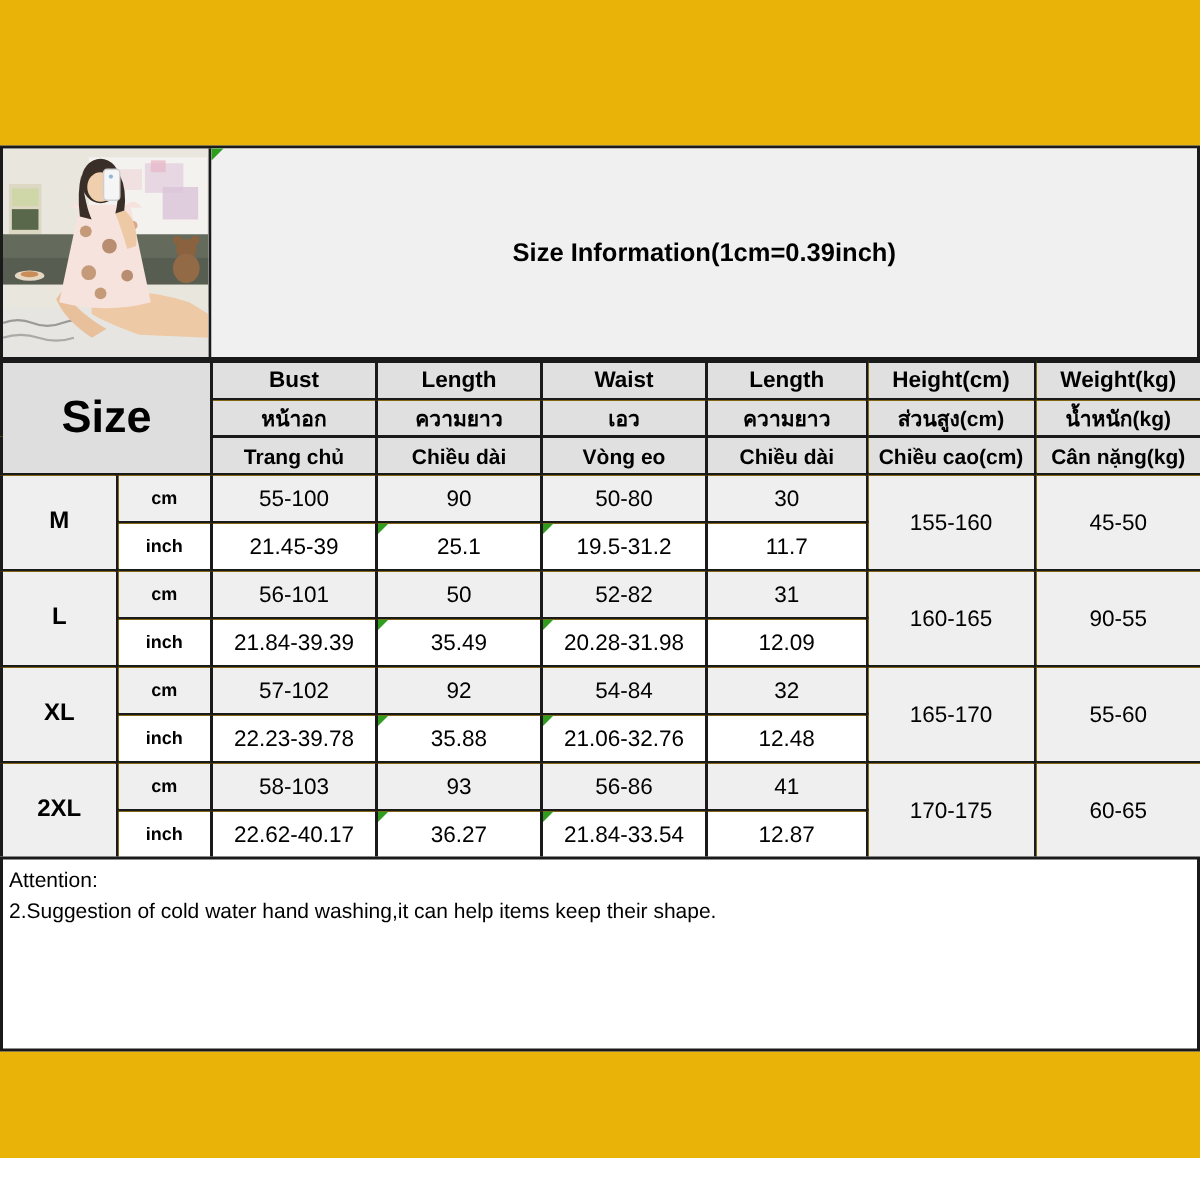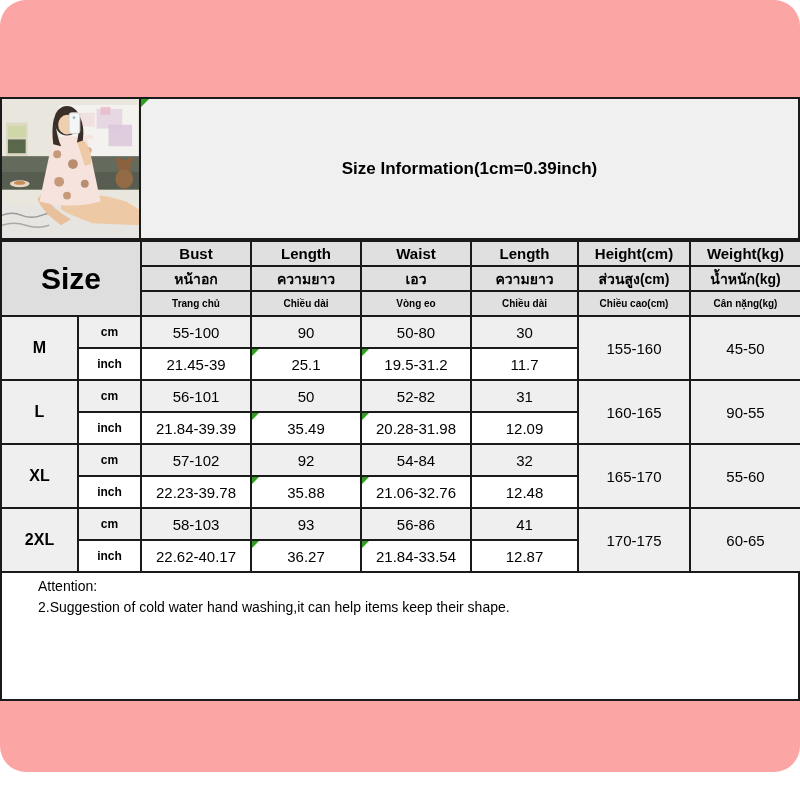--- a/index.html
+++ b/index.html
@@ -1,18 +1,18 @@
 <!DOCTYPE html>
 <html><head>
 <meta charset="utf-8">
 <style>
   * { margin:0; padding:0; box-sizing:border-box; }
   html,body { width:800px; height:800px; background:#ffffff; overflow:hidden;
               font-family:"Liberation Sans", sans-serif; color:#000; }
-  .sheet { position:relative; width:800px; height:772px; background:#fca5a5;border-radius:26px; }
+  .sheet { position:relative; width:800px; height:772px; background:#eab308; }
 
   
   .top-block { position:absolute; left:0; top:97px; width:800px; height:143px;
                display:flex; border:2px solid #1a1a1a; background:#f0f0f0; }
   .photo-cell { width:139px; height:100%; border-right:2px solid #1a1a1a;
                 overflow:hidden; flex:none; }
   .photo-cell svg { display:block; width:100%; height:100%; }
   .title-cell { flex:1; position:relative; display:flex; flex-direction:column;
                 justify-content:center; align-items:center; text-align:center;
                 background:#f0f0f0; }
@@ -25,36 +25,36 @@
   table.size-table { position:absolute; left:0; top:240px; width:800px;
                      border-collapse:collapse; table-layout:fixed; }
   table.size-table td, table.size-table th {
       border:2px solid #1a1a1a; text-align:center; vertical-align:middle;
       overflow:hidden; white-space:nowrap; position:relative; }
   thead tr { height:25px; }
   tbody tr { height:32px; }
   th.size-big { background:#dedede; font-size:30px; font-weight:bold; }
   thead th { background:#e0e0e0; font-weight:bold; font-size:15px; }
   thead tr.lang-th th { font-size:14px; }
-  thead tr.lang-vi th { font-size:10px;margin-top:40px; }
+  thead tr.lang-vi th { font-size:14px;margin-top:40px; }
   td.size-label { background:#dedede; font-weight:bold; font-size:16px; }
   td.unit { font-weight:bold; font-size:12px; }
   tr.row-cm td { background:#efefef; }
   tr.row-inch td { background:#ffffff; }
   tr.row-inch td.unit { background:#ffffff; }
   td.val { font-size:15px; font-weight:normal; }
   td.merged { background:#efefef; font-size:15px; font-weight:normal; }
   td.tri:before { content:""; position:absolute; left:0; top:0; width:0; height:0;
                   border-top:7px solid #2f9e1f; border-right:7px solid transparent; }
 
   
   .attention-box { position:absolute; left:0; top:571px; width:800px; height:130px;
                    border:2px solid #1a1a1a; background:#ffffff;
                    padding:3px 6px 0 4px; }
-  .attention-box div { font-size:14px; line-height:21px; font-weight:normal;margin-left:32px; }
+  .attention-box div { font-size:14px; line-height:21px; font-weight:normal; }
 </style>
 </head>
 <body>
 
 <div class="sheet">
 
   <div class="top-block">
     <div class="photo-cell">
       <svg viewBox="0 0 139 141" preserveAspectRatio="none">
 

